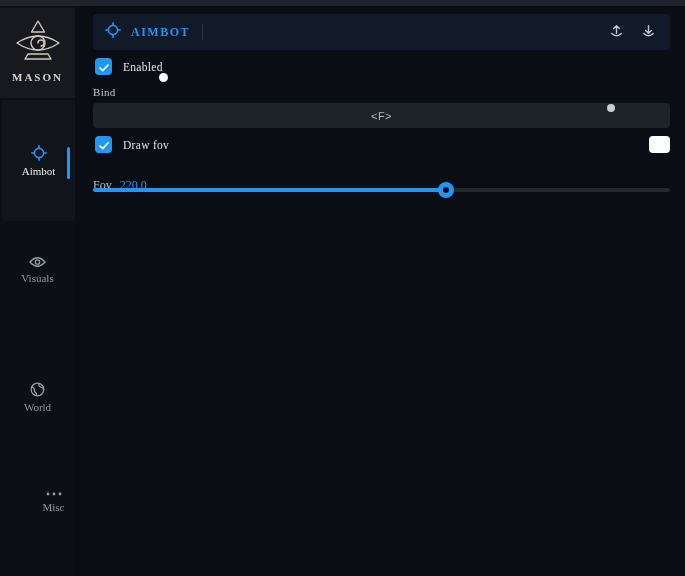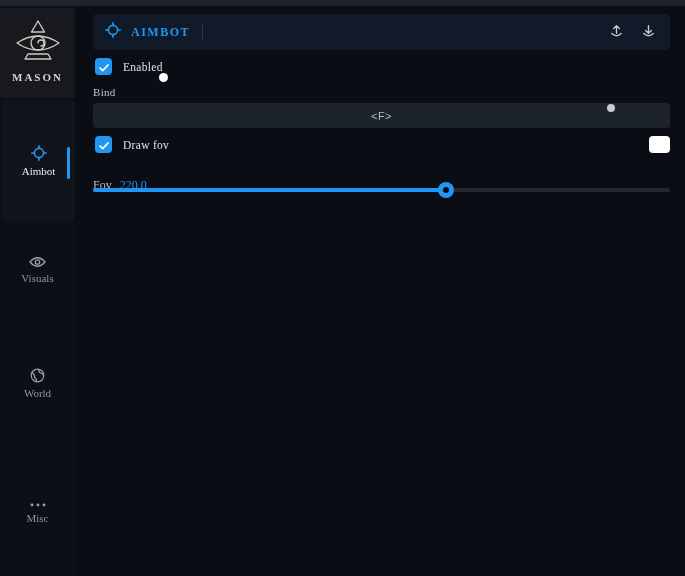--- a/index.html
+++ b/index.html
@@ -141,32 +141,32 @@
   <div class="nav-item" style="top:250px;">
     <span class="nav-icon">
       <svg width="17" height="12" viewBox="0 0 17 12" fill="none" stroke="#9aa1aa" stroke-width="1.3" stroke-linecap="round">
         <path d="M1 6 Q8.5 -2.5 16 6 Q8.5 14.5 1 6 Z"></path>
         <circle cx="8.5" cy="6" r="2.2"></circle>
       </svg>
     </span>
     <span class="nav-label">Visuals</span>
   </div>
 
-  <div class="nav-item" style="top:362px;">
+  <div class="nav-item" style="top:376px;">
     <span class="nav-icon">
       <svg width="15" height="15" viewBox="0 0 15 15" fill="none" stroke="#9aa1aa" stroke-width="1.2" stroke-linecap="round">
         <circle cx="7.5" cy="7.5" r="6.3"></circle>
         <path d="M2 4.5 Q5 6.5 4.5 9.5 Q7 11 6.5 13.5"></path>
         <path d="M9 1.5 Q8 4 10.5 5 Q13.5 5.5 13.5 8"></path>
       </svg>
     </span>
     <span class="nav-label">World</span>
   </div>
 
-  <div class="nav-item" style="top:496px;">
+  <div class="nav-item" style="top:485px;margin-left:16px;">
     <span class="nav-icon">
       <svg width="18" height="6" viewBox="0 0 18 6" fill="#9aa1aa">
         <circle cx="3" cy="3" r="1.4"></circle>
           <circle cx="9" cy="3" r="1.4"></circle>
           <circle cx="15" cy="3" r="1.4"></circle>
       </svg>
     </span>
     <span class="nav-label">Misc</span>
   </div>
 </nav>

